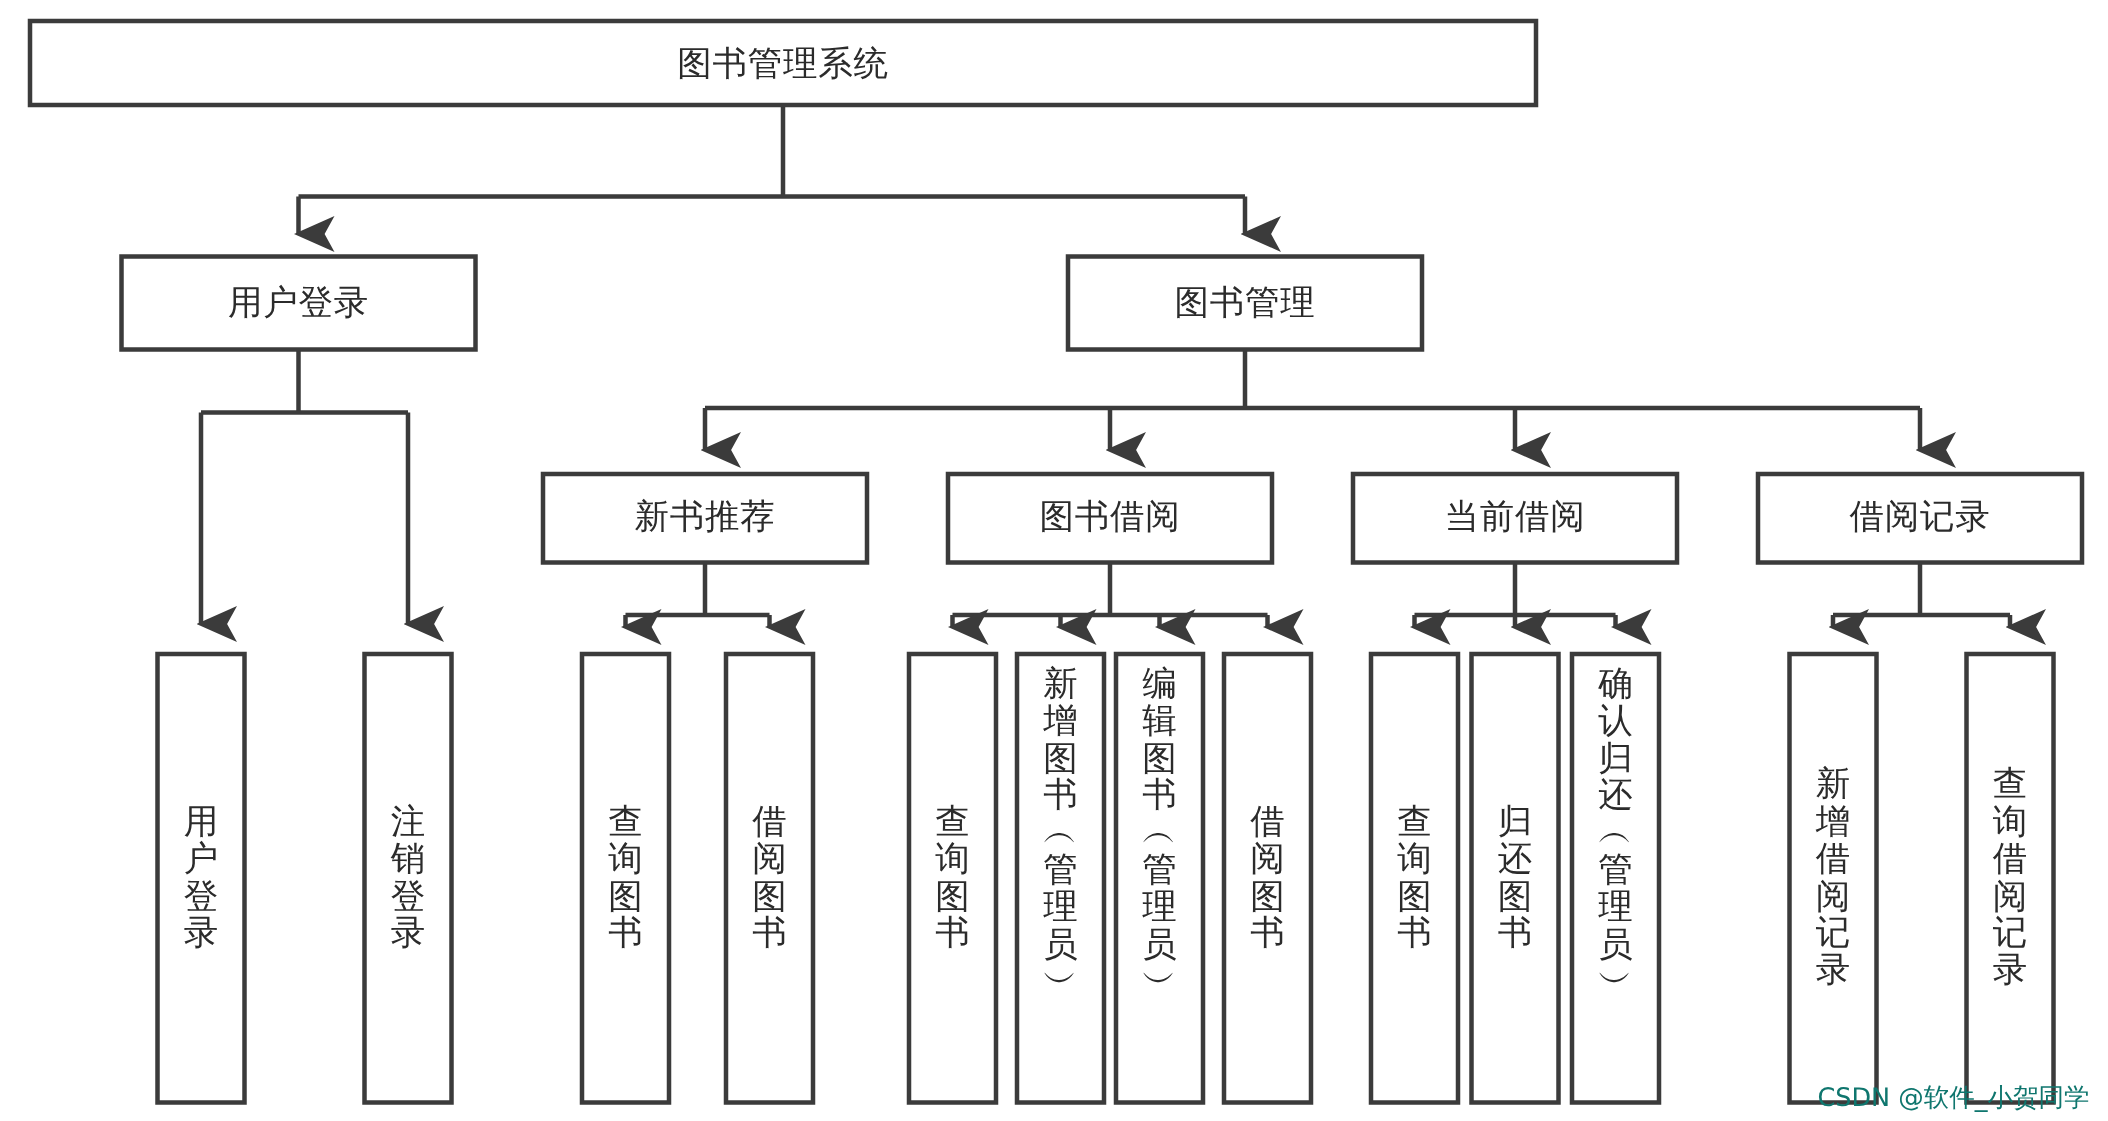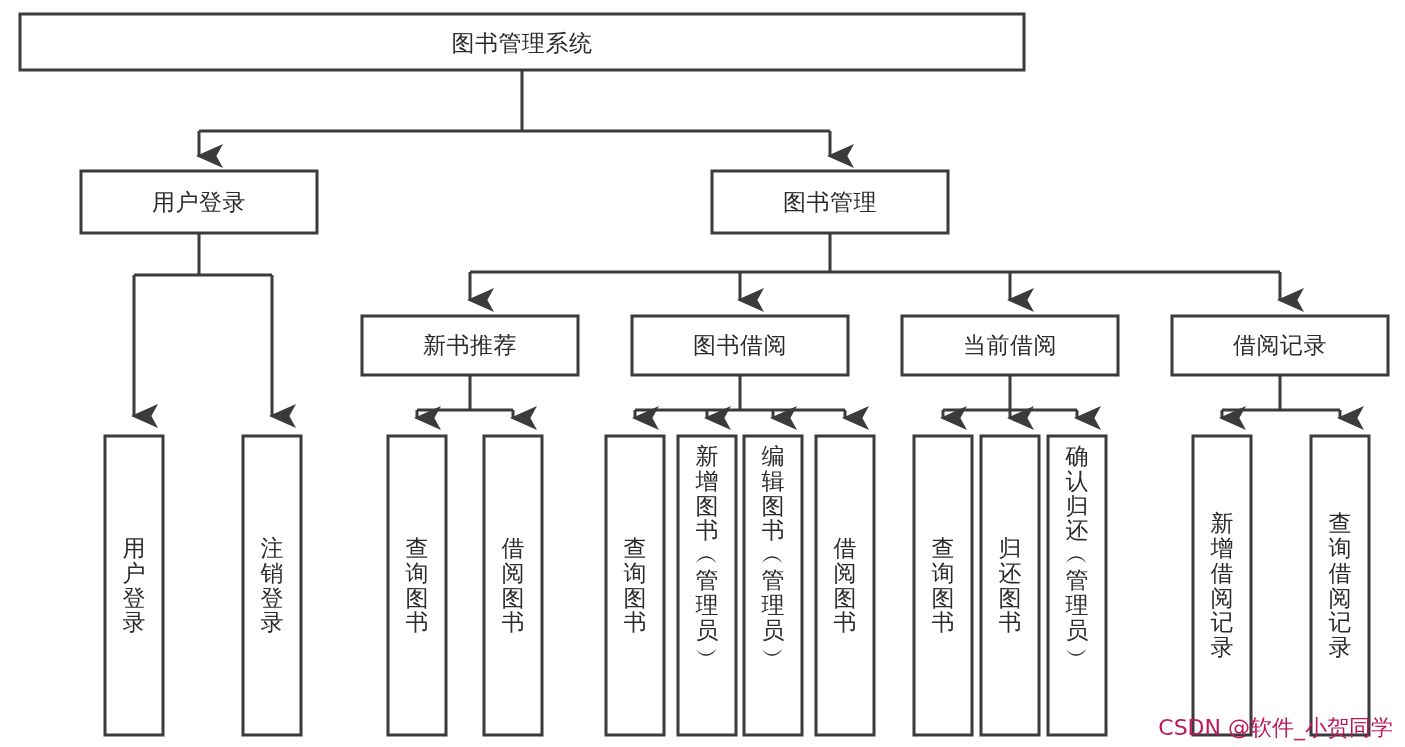--- a/index.html
+++ b/index.html
@@ -58,23 +58,23 @@
     pointer-events: none;
   }
   .vert-text-wrap span {
     display: block;
     text-align: center;
   }
   .watermark {
     position: absolute;
     right: 12px;
     bottom: 4px;
-    color: #be185d;
-    font-family: "DejaVu Sans", "Liberation Sans", sans-serif;
-    font-size: 22px;
+    color: #0f766e;
+    font-family: "DejaVu Sans", "Liberation Sans", sans-serif;
+    font-size: 17px;
     white-space: nowrap;
     pointer-events: none;
   }
 </style>
 </head>
 <body>
 
 <div id="diagram-root">
 
   <svg id="flowchart" viewBox="0 0 1405 747" xmlns="http://www.w3.org/2000/svg">

